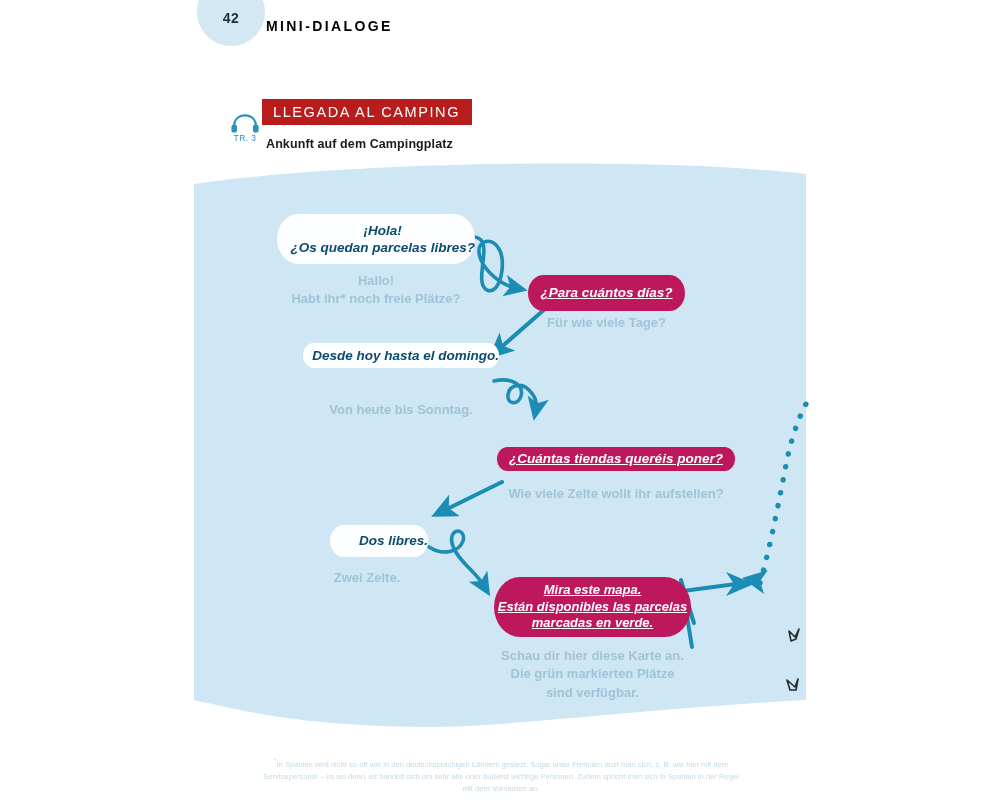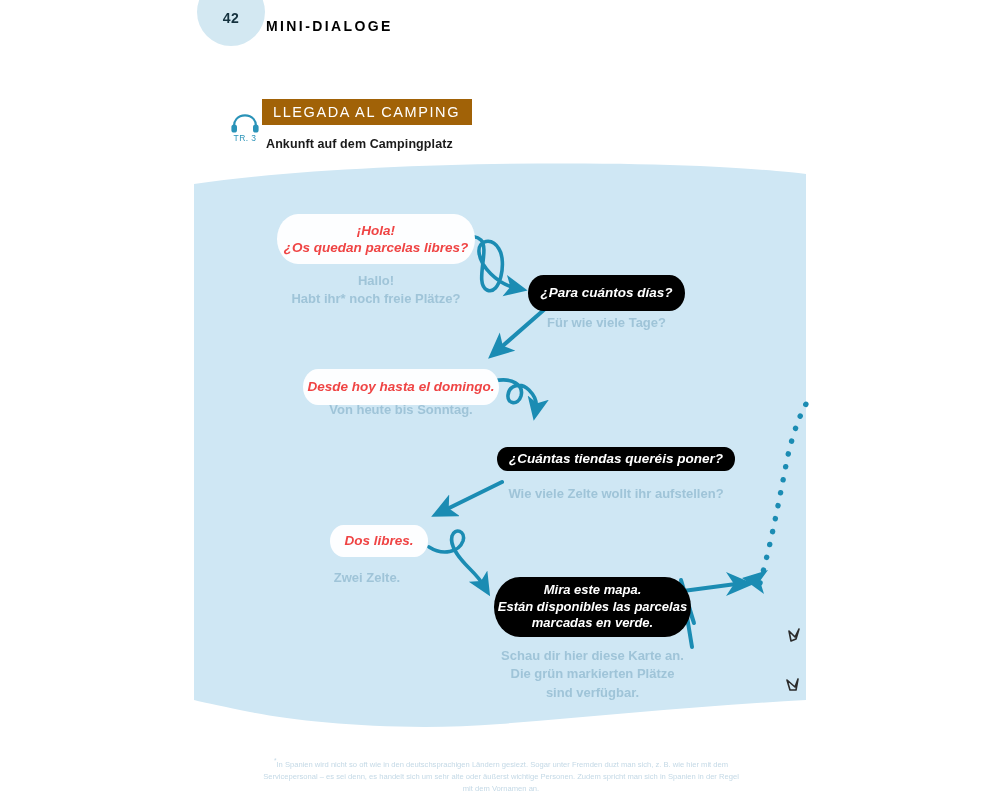--- a/index.html
+++ b/index.html
@@ -62,21 +62,21 @@
     color: #2a93b8;
     letter-spacing: 0.4px;
     margin-top: -1px;
   }
   #dialogue-title-bar {
     position: absolute;
     left: 262px;
     top: 99px;
     height: 26px;
     padding: 0 12px 0 11px;
-    background: #a16207;
+    background: #b91c1c;
     display: flex;
     align-items: center;
   }
   #dialogue-title-text {
     color: #ffffff;
     font-size: 14.5px;
     letter-spacing: 1.6px;
     font-weight: normal;
   }
   #dialogue-subtitle {
@@ -106,44 +106,46 @@
     align-items: center;
     justify-content: center;
     text-align: center;
     font-style: italic;
     font-weight: bold;
     line-height: 1.28;
     box-sizing: border-box;
   }
   .bubble.white {
     background: #fdfeff;
-    color: #ef4444;
+    color: #0c4a6e;
     border-radius: 22px / 26px;
+    justify-content: flex-end;
   }
   .bubble.filled {
-    background: #000000;
+    background: #be185d;
     color: #ffffff;
     border-radius: 26px / 30px;
+    text-decoration: underline;
   }
   .translation {
     position: absolute;
     text-align: center;
     color: #9fc4d8;
     font-size: 13px;
     line-height: 1.42;
     font-weight: bold;
   }
 
   #bubble-1 { left: 277px; top: 214px; width: 198px; height: 50px; font-size: 13.5px; }
   #translation-1 { left: 267px; top: 272px; width: 218px; }
 
   #bubble-2 { left: 528px; top: 275px; width: 157px; height: 36px; font-size: 13.5px; }
   #translation-2 { left: 528px; top: 314px; width: 157px; }
 
-  #bubble-3 { left: 303px; top: 369px; width: 196px; height: 36px; font-size: 13.5px; }
+  #bubble-3 { left: 303px; top: 343px; width: 196px; height: 25px; font-size: 13.5px; }
   #translation-3 { left: 303px; top: 401px; width: 196px; }
 
   #bubble-4 { left: 497px; top: 447px; width: 238px; height: 24px; font-size: 13.5px; }
   #translation-4 { left: 497px; top: 485px; width: 238px; }
 
   #bubble-5 { left: 330px; top: 525px; width: 98px; height: 32px; font-size: 13.5px; }
   #translation-5 { left: 308px; top: 563px; width: 118px; margin-top: 6px; }
 
   #bubble-6 { left: 494px; top: 577px; width: 197px; height: 60px; font-size: 13px; }
   #translation-6 { left: 484px; top: 647px; width: 217px; }

